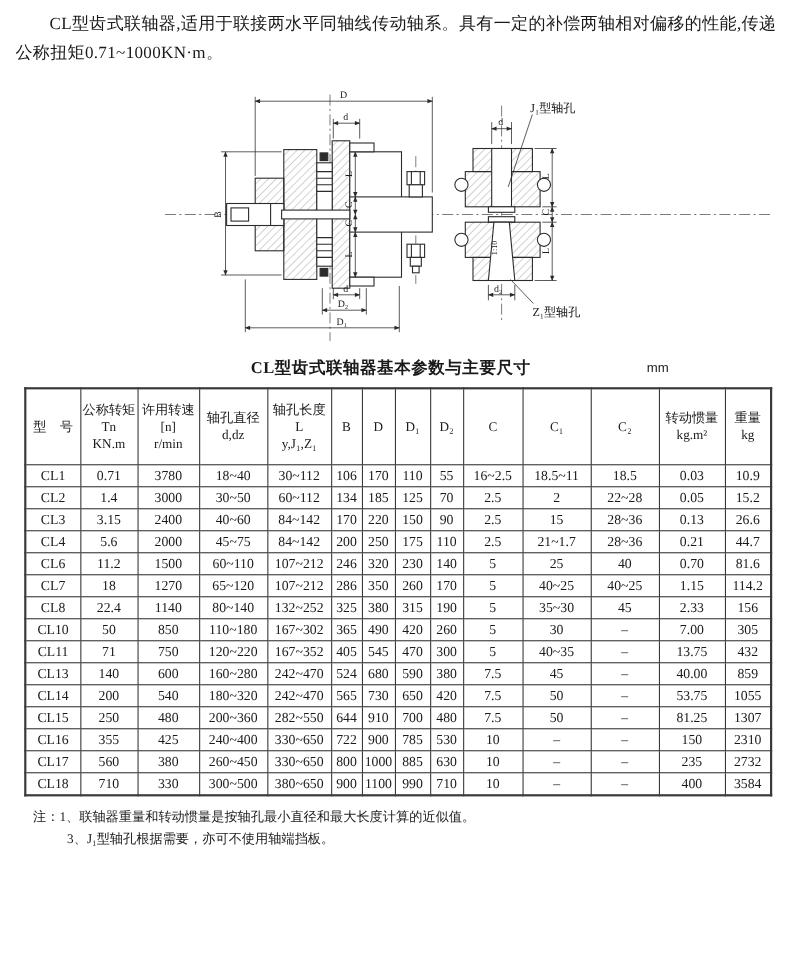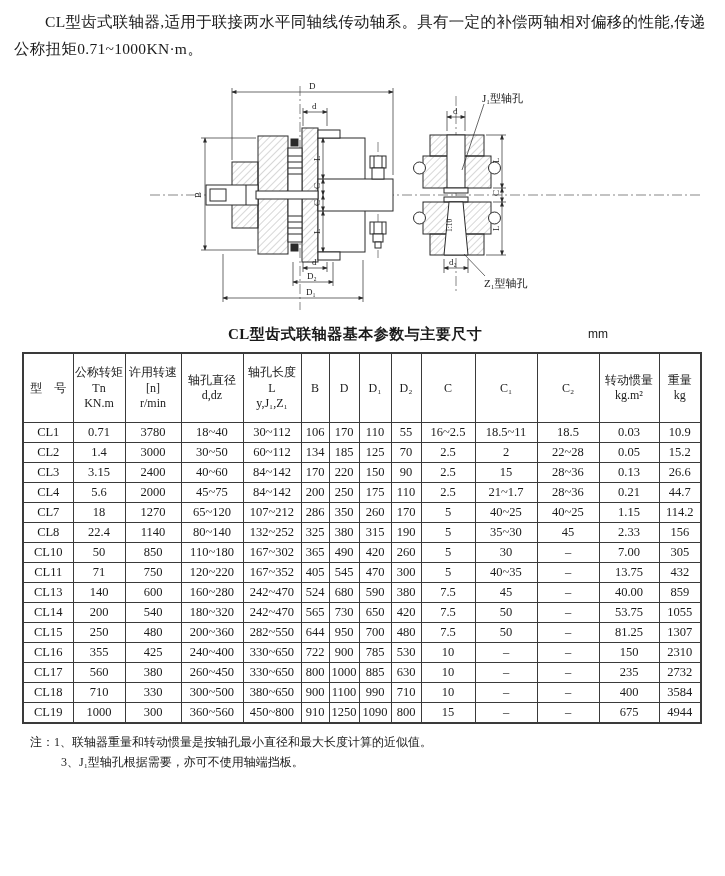--- a/index.html
+++ b/index.html
@@ -282,20 +282,36 @@
         <td>250</td>
         <td>175</td>
         <td>110</td>
         <td>2.5</td>
         <td>21~1.7</td>
         <td>28~36</td>
         <td>0.21</td>
         <td>44.7</td>
       </tr>
       <tr>
+        <td>CL6</td>
+        <td>11.2</td>
+        <td>1500</td>
+        <td>60~110</td>
+        <td>107~212</td>
+        <td>246</td>
+        <td>320</td>
+        <td>230</td>
+        <td>140</td>
+        <td>5</td>
+        <td>25</td>
+        <td>40</td>
+        <td>0.70</td>
+        <td>81.6</td>
+      </tr>
+      <tr>
         <td>CL7</td>
         <td>18</td>
         <td>1270</td>
         <td>65~120</td>
         <td>107~212</td>
         <td>286</td>
         <td>350</td>
         <td>260</td>
         <td>170</td>
         <td>5</td>
@@ -384,21 +400,21 @@
         <td>53.75</td>
         <td>1055</td>
       </tr>
       <tr>
         <td>CL15</td>
         <td>250</td>
         <td>480</td>
         <td>200~360</td>
         <td>282~550</td>
         <td>644</td>
-        <td>950</td>
+        <td>910</td>
         <td>700</td>
         <td>480</td>
         <td>7.5</td>
         <td>50</td>
         <td>–</td>
         <td>81.25</td>
         <td>1307</td>
       </tr>
       <tr>
         <td>CL16</td>
@@ -441,35 +457,19 @@
         <td>900</td>
         <td>1100</td>
         <td>990</td>
         <td>710</td>
         <td>10</td>
         <td>–</td>
         <td>–</td>
         <td>400</td>
         <td>3584</td>
       </tr>
-      <tr>
-        <td>CL19</td>
-        <td>1000</td>
-        <td>300</td>
-        <td>360~560</td>
-        <td>450~800</td>
-        <td>910</td>
-        <td>1250</td>
-        <td>1090</td>
-        <td>800</td>
-        <td>15</td>
-        <td>–</td>
-        <td>–</td>
-        <td>675</td>
-        <td>4944</td>
-      </tr>
     </tbody>
 </table>
 
 <div class="notes" id="notes-list">
     <div class="note-line"><span>注：</span>1、联轴器重量和转动惯量是按轴孔最小直径和最大长度计算的近似值。</div>
     <div class="note-line indent">3、J₁型轴孔根据需要，亦可不使用轴端挡板。</div>
   </div>
 
 </body></html>

